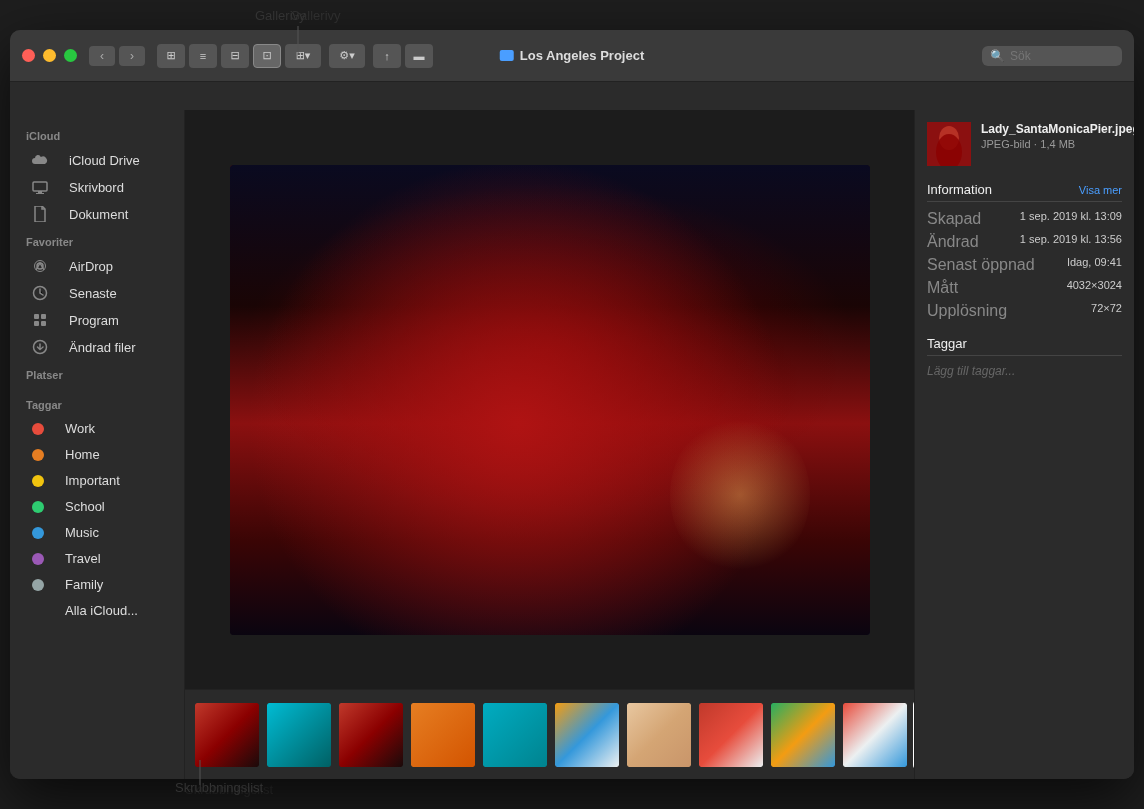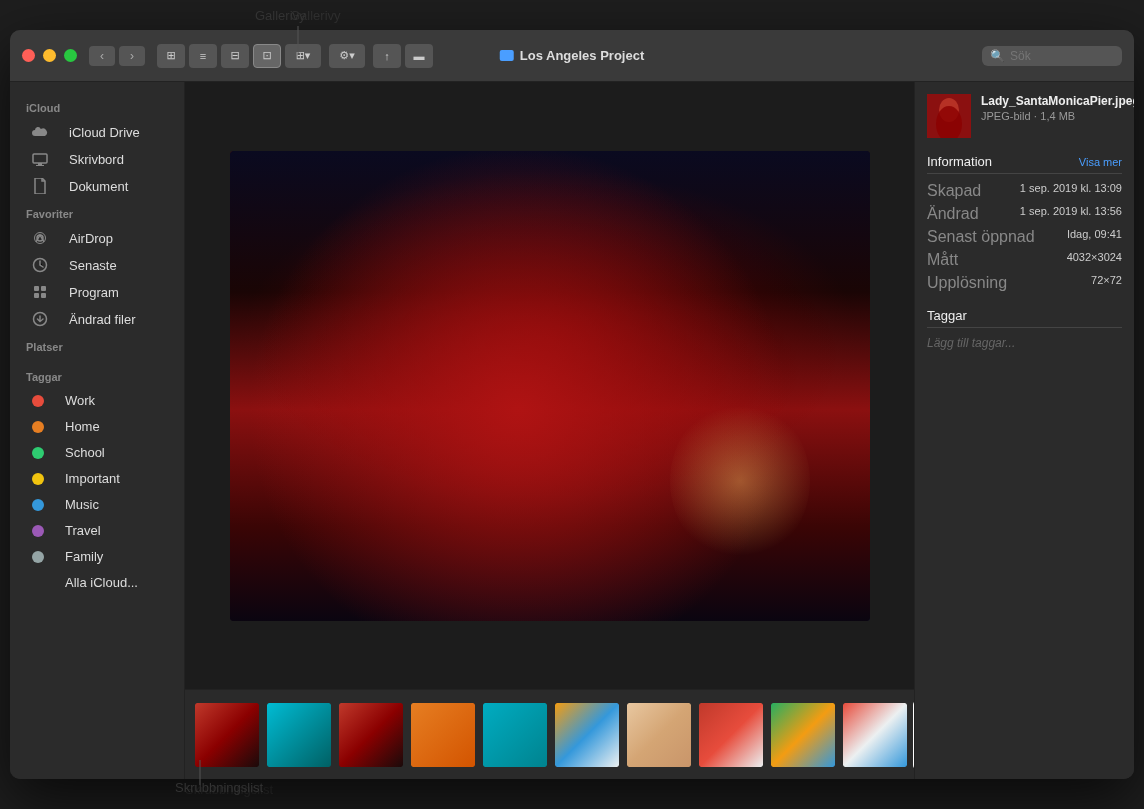--- a/index.html
+++ b/index.html
@@ -135,20 +135,21 @@
       color: #ccc;
       font-size: 12px;
       width: 100%;
     }
 
     
     .main-content {
       display: flex;
       flex: 1;
       overflow: hidden;
+      margin-top: 28px;
     }
 
     
     .sidebar {
       width: 175px;
       background: #2b2b2b;
       padding: 12px 0;
       overflow-y: auto;
       flex-shrink: 0;
       border-right: 1px solid #222;
@@ -501,26 +502,26 @@
 
       <div class="sidebar-item">
         <div class="tag-dot" style="background:#e74c3c;"></div>
         <span>Work</span>
       </div>
       <div class="sidebar-item">
         <div class="tag-dot" style="background:#e67e22;"></div>
         <span>Home</span>
       </div>
       <div class="sidebar-item">
+        <div class="tag-dot" style="background:#f1c40f;"></div>
+        <span>Important</span>
+      </div>
+      <div class="sidebar-item">
         <div class="tag-dot" style="background:#2ecc71;"></div>
         <span>School</span>
-      </div>
-      <div class="sidebar-item">
-        <div class="tag-dot" style="background:#f1c40f;"></div>
-        <span>Important</span>
       </div>
       <div class="sidebar-item">
         <div class="tag-dot" style="background:#3498db;"></div>
         <span>Music</span>
       </div>
       <div class="sidebar-item">
         <div class="tag-dot" style="background:#9b59b6;"></div>
         <span>Travel</span>
       </div>
       <div class="sidebar-item">

